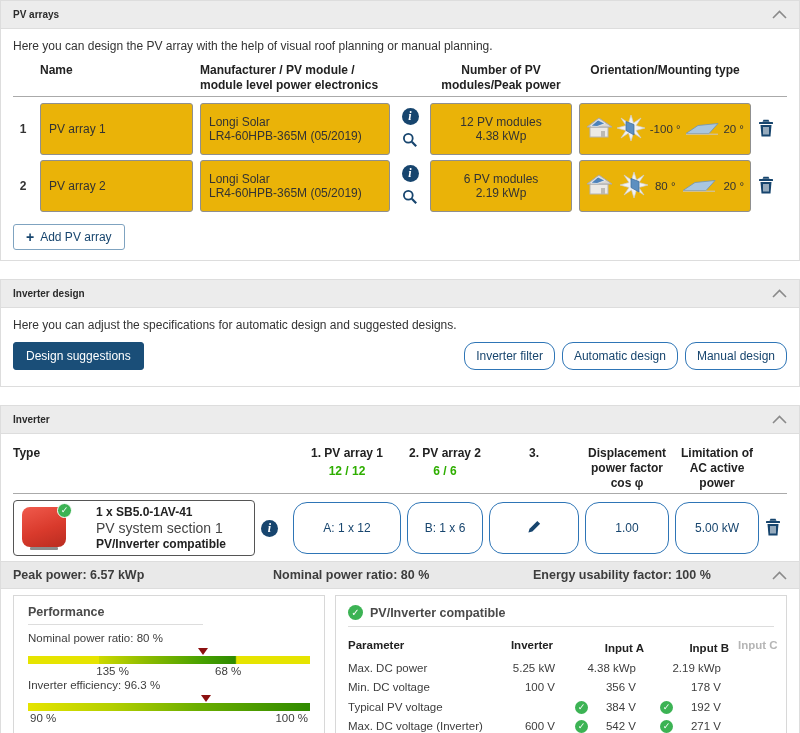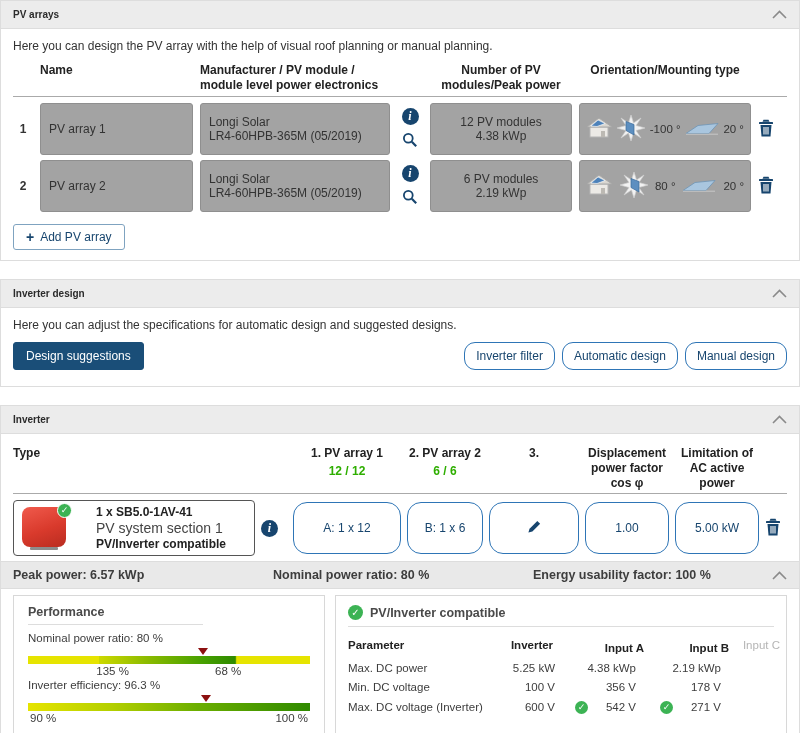--- a/index.html
+++ b/index.html
@@ -16,21 +16,21 @@
   .desc { padding:2px 12px 6px 12px; color:#333; }
 
   
   .pv-grid { display:grid; grid-template-columns:20px 153px 190px 26px 142px 172px 22px;
              column-gap:7px; padding:0 12px; align-items:center; }
   .pv-head { align-items:start; margin-top:4px; min-height:30px; }
   .col-h { font-weight:bold; color:#222; line-height:1.25; }
   .t-center { text-align:center; }
   .pv-divider { border:none; border-top:1px solid #aaa; margin:3px 12px 6px 12px; }
   .row-index { text-align:center; font-weight:bold; color:#333; }
-  .cellbox { border:1px solid #8f8f8f; border-radius:3px; background:#a3a3a3; height:52px;
+  .cellbox { border:1px solid #8f8f8f; border-radius:3px; background:#eab308; height:52px;
              padding:6px 8px; display:flex; flex-direction:column; justify-content:center; }
   .cellbox.centered { align-items:center; text-align:center; }
   .icon-stack { display:flex; flex-direction:column; align-items:center; gap:7px; }
   .orient-box { flex-direction:row; align-items:center; gap:3px; justify-content:space-between; padding:4px 6px; }
   .deg { color:#333; font-size:11.5px; white-space:nowrap; }
   .pv-row { margin-bottom:5px; }
   .add-btn { margin:7px 0 2px 12px; border:1px solid #7fa3c0; background:#fff; color:#17456e;
              border-radius:3px; padding:5px 12px; font-size:12px; font-family:inherit; cursor:pointer;
              display:inline-flex; gap:6px; align-items:center; }
   .plus { font-size:14px; font-weight:bold; line-height:10px; }
@@ -103,21 +103,21 @@
   .check.small { width:13px; height:13px; }
   .check.small::before { font-size:9px; line-height:13px; }
 
   .ctable { font-size:11.5px; color:#3d3d3d; }
   .crow { display:grid; grid-template-columns:150px 62px 84px 82px 42px; column-gap:3px;
           align-items:center; line-height:19.5px; }
   .ch { font-weight:bold; color:#222; }
   .c-inv { text-align:right; padding-right:8px; }
   .c-io { display:flex; align-items:center; justify-content:flex-end; gap:6px; padding-right:14px; }
   .c-io .val { position:relative; min-width:42px; text-align:right; }
-  .ch-c { text-align:right; color:#b5b5b5; font-weight:normal; }
+  .ch-c { color:#b5b5b5; font-weight:bold; }
   .ch-inv { text-align:center; } .ch-io { text-align:right; padding-right:6px;margin-top:6px; }
   .spacer13 { width:13px; height:13px; flex:none; }
 </style>
 </head>
 <body>
 
 <section class="panel">
   <header class="panel-header">
     <span class="panel-title">PV arrays</span>
     <span class="chev">
@@ -421,20 +421,33 @@
                 <span class="spacer13"></span>
                 <span class="val">356 V</span>
               </span>
             <span class="c-io">
                 <span class="spacer13"></span>
                 <span class="val">178 V</span>
               </span>
             <span></span>
           </div>
           <div class="crow">
+            <span>Typical PV voltage</span>
+            <span class="c-inv"></span>
+            <span class="c-io">
+                <span class="check small"></span>
+                <span class="val">384 V</span>
+              </span>
+            <span class="c-io">
+                <span class="check small"></span>
+                <span class="val">192 V</span>
+              </span>
+            <span></span>
+          </div>
+          <div class="crow">
             <span>Max. DC voltage (Inverter)</span>
             <span class="c-inv">600 V</span>
             <span class="c-io">
                 <span class="check small"></span>
                 <span class="val"><span>542 V</span></span>
               </span>
             <span class="c-io">
                 <span class="check small"></span>
                 <span class="val">271 V</span>
               </span>

